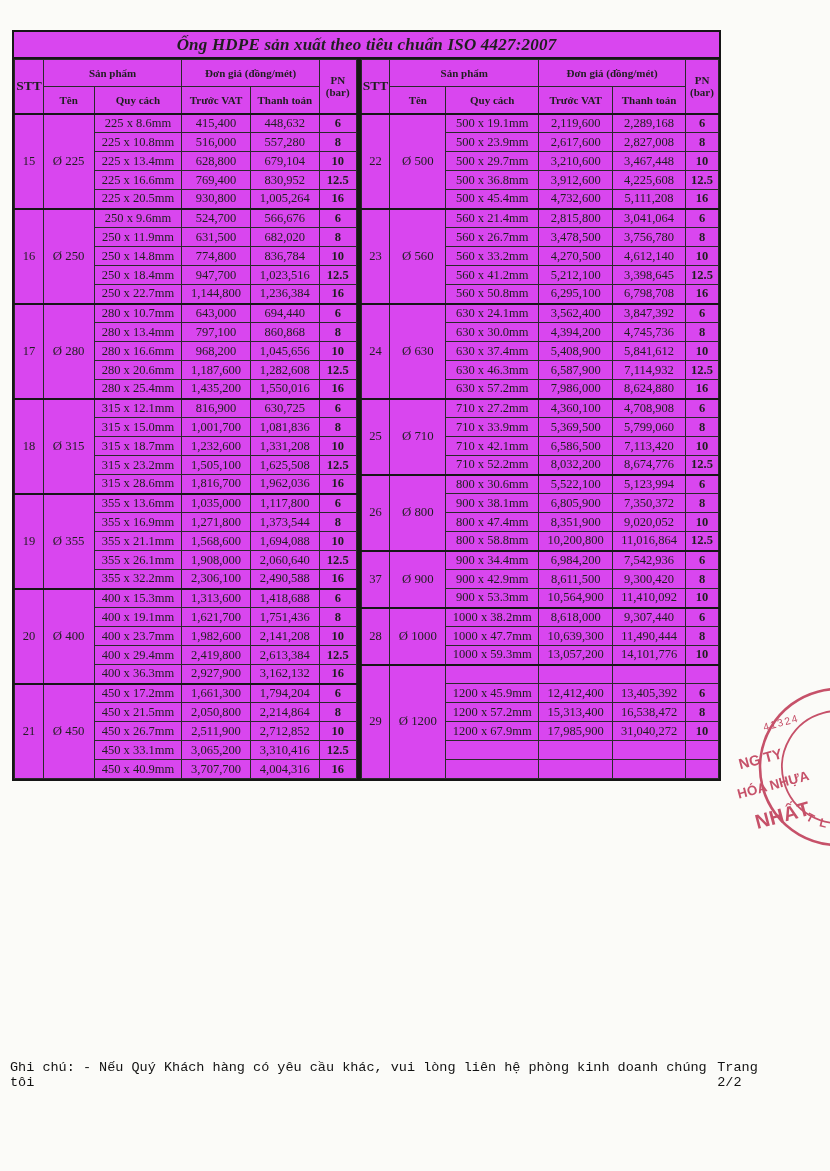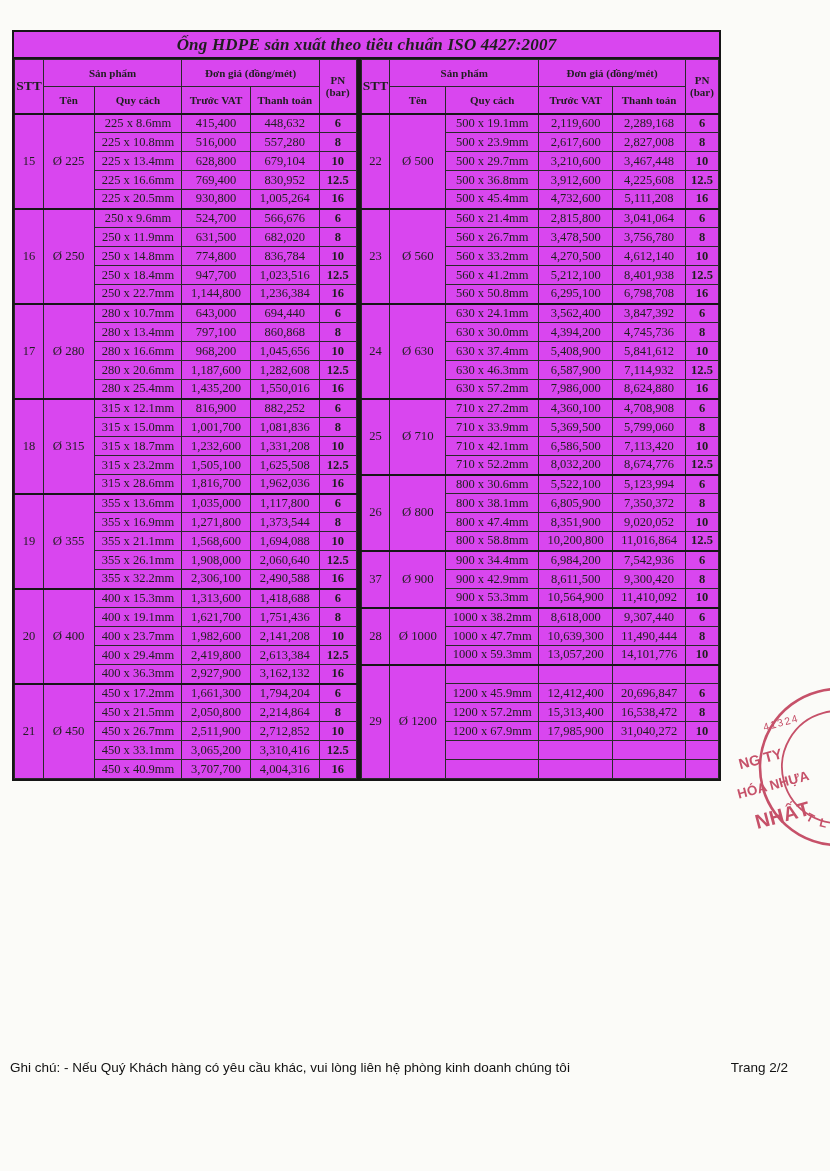--- a/index.html
+++ b/index.html
@@ -38,21 +38,21 @@
   thead tr.h2 th{border-bottom:2px solid var(--heavy);}
   th.c-stt{word-break:break-all; line-height:1.05; font-size:13.5px;border-radius:9px;}
   th .stack{display:block; line-height:1.15;}
   tbody td{height:19px; font-size:12.5px;}
   tbody td.c-pn{font-weight:bold;}
   tbody tr.group-start td{border-top:2px solid var(--heavy);}
   tbody td.c-name{font-size:12.8px;margin-top:26px;}
   .footer{
     position:absolute; left:10px; right:42px; top:1060px;
     display:flex; justify-content:space-between; align-items:baseline;
-    font-family:Liberation Sans, sans-serif;
+    font-family:Liberation Mono, monospace;
     font-size:13.5px; color:#121212;
   }
   .stamp{
     position:absolute; left:690px; top:685px;
     pointer-events:none; opacity:.88;
     mix-blend-mode:multiply;
   }
   .stamp .ink{stroke:var(--stamp-color); fill:none;}
   .stamp text{fill:var(--stamp-color); stroke:none; font-family:"Liberation Sans", sans-serif;}
   .stamp text.b{font-weight:bold;}
@@ -185,21 +185,21 @@
             <td class="c-spec">280 x 25.4mm</td>
             <td class="c-pre">1,435,200</td>
             <td class="c-pay">1,550,016</td>
             <td class="c-pn">16</td>
           </tr>
           <tr class="group-start">
             <td rowspan="5" class="c-stt">18</td>
             <td rowspan="5" class="c-name">Ø 315</td>
             <td class="c-spec">315 x 12.1mm</td>
             <td class="c-pre">816,900</td>
-            <td class="c-pay">882,252</td>
+            <td class="c-pay">630,725</td>
             <td class="c-pn">6</td>
           </tr>
           <tr>
             <td class="c-spec">315 x 15.0mm</td>
             <td class="c-pre">1,001,700</td>
             <td class="c-pay">1,081,836</td>
             <td class="c-pn">8</td>
           </tr>
           <tr>
             <td class="c-spec">315 x 18.7mm</td>
@@ -395,21 +395,21 @@
           </tr>
           <tr>
             <td class="c-spec">560 x 33.2mm</td>
             <td class="c-pre">4,270,500</td>
             <td class="c-pay">4,612,140</td>
             <td class="c-pn">10</td>
           </tr>
           <tr>
             <td class="c-spec">560 x 41.2mm</td>
             <td class="c-pre">5,212,100</td>
-            <td class="c-pay">8,401,938</td>
+            <td class="c-pay">3,398,645</td>
             <td class="c-pn">12.5</td>
           </tr>
           <tr>
             <td class="c-spec">560 x 50.8mm</td>
             <td class="c-pre">6,295,100</td>
             <td class="c-pay">6,798,708</td>
             <td class="c-pn">16</td>
           </tr>
           <tr class="group-start">
             <td rowspan="5" class="c-stt">24</td>
@@ -471,21 +471,21 @@
           </tr>
           <tr class="group-start">
             <td rowspan="4" class="c-stt">26</td>
             <td rowspan="4" class="c-name">Ø 800</td>
             <td class="c-spec">800 x 30.6mm</td>
             <td class="c-pre">5,522,100</td>
             <td class="c-pay">5,123,994</td>
             <td class="c-pn">6</td>
           </tr>
           <tr>
-            <td class="c-spec">800 x 38.1mm</td>
+            <td class="c-spec">900 x 38.1mm</td>
             <td class="c-pre">6,805,900</td>
             <td class="c-pay">7,350,372</td>
             <td class="c-pn">8</td>
           </tr>
           <tr>
             <td class="c-spec">800 x 47.4mm</td>
             <td class="c-pre">8,351,900</td>
             <td class="c-pay">9,020,052</td>
             <td class="c-pn">10</td>
           </tr>
@@ -539,21 +539,21 @@
             <td rowspan="6" class="c-stt">29</td>
             <td rowspan="6" class="c-name">Ø 1200</td>
             <td class="c-spec"></td>
             <td class="c-pre"></td>
             <td class="c-pay"></td>
             <td class="c-pn"></td>
           </tr>
           <tr>
             <td class="c-spec">1200 x 45.9mm</td>
             <td class="c-pre">12,412,400</td>
-            <td class="c-pay">20,696,847</td>
+            <td class="c-pay">13,405,392</td>
             <td class="c-pn">6</td>
           </tr>
           <tr>
             <td class="c-spec">1200 x 57.2mm</td>
             <td class="c-pre">15,313,400</td>
             <td class="c-pay">16,538,472</td>
             <td class="c-pn">8</td>
           </tr>
           <tr>
             <td class="c-spec">1200 x 67.9mm</td>

